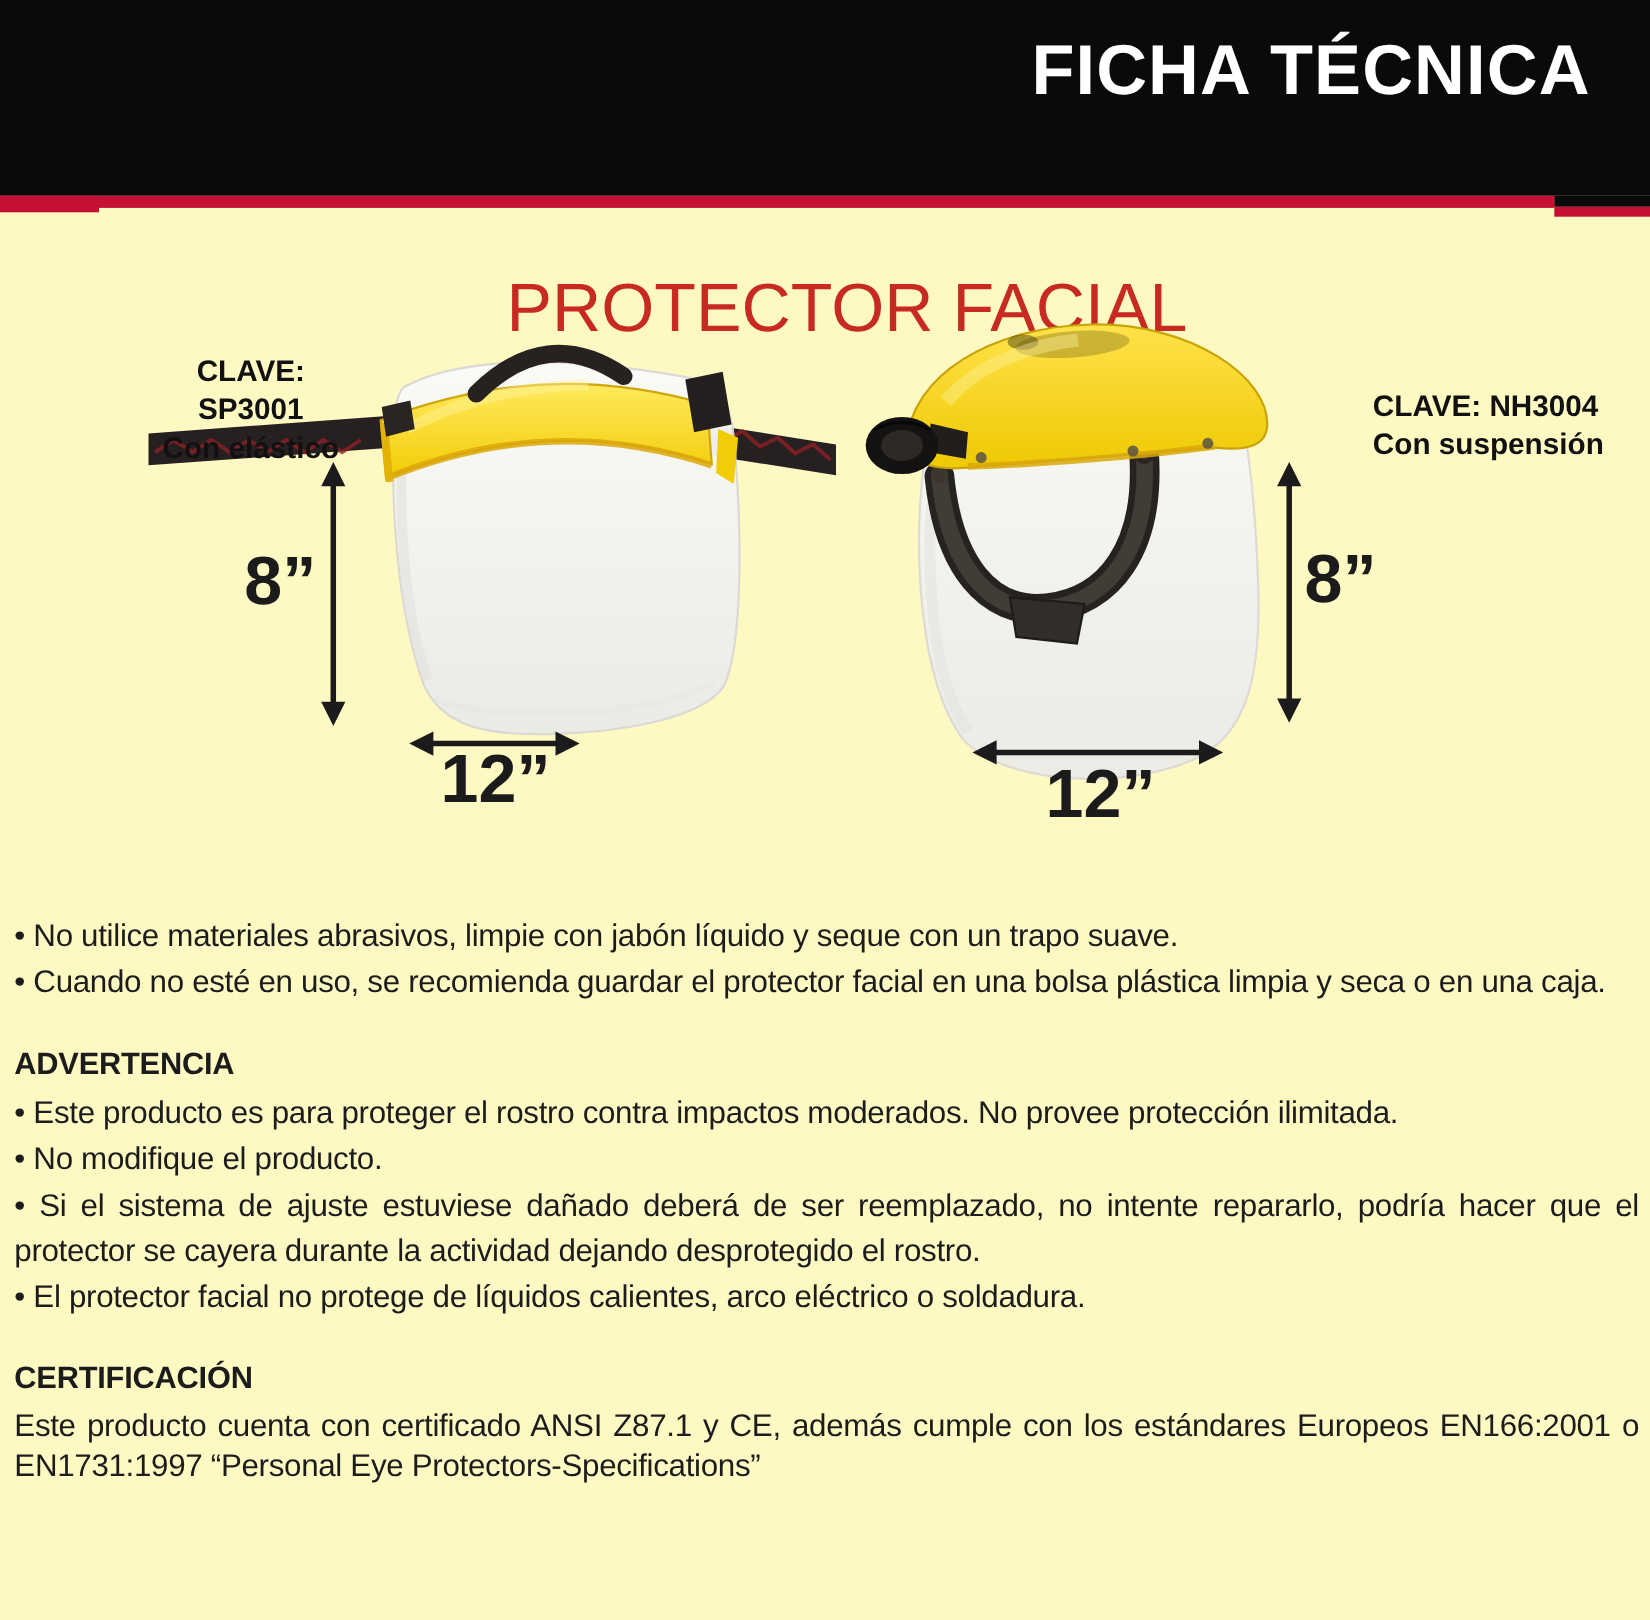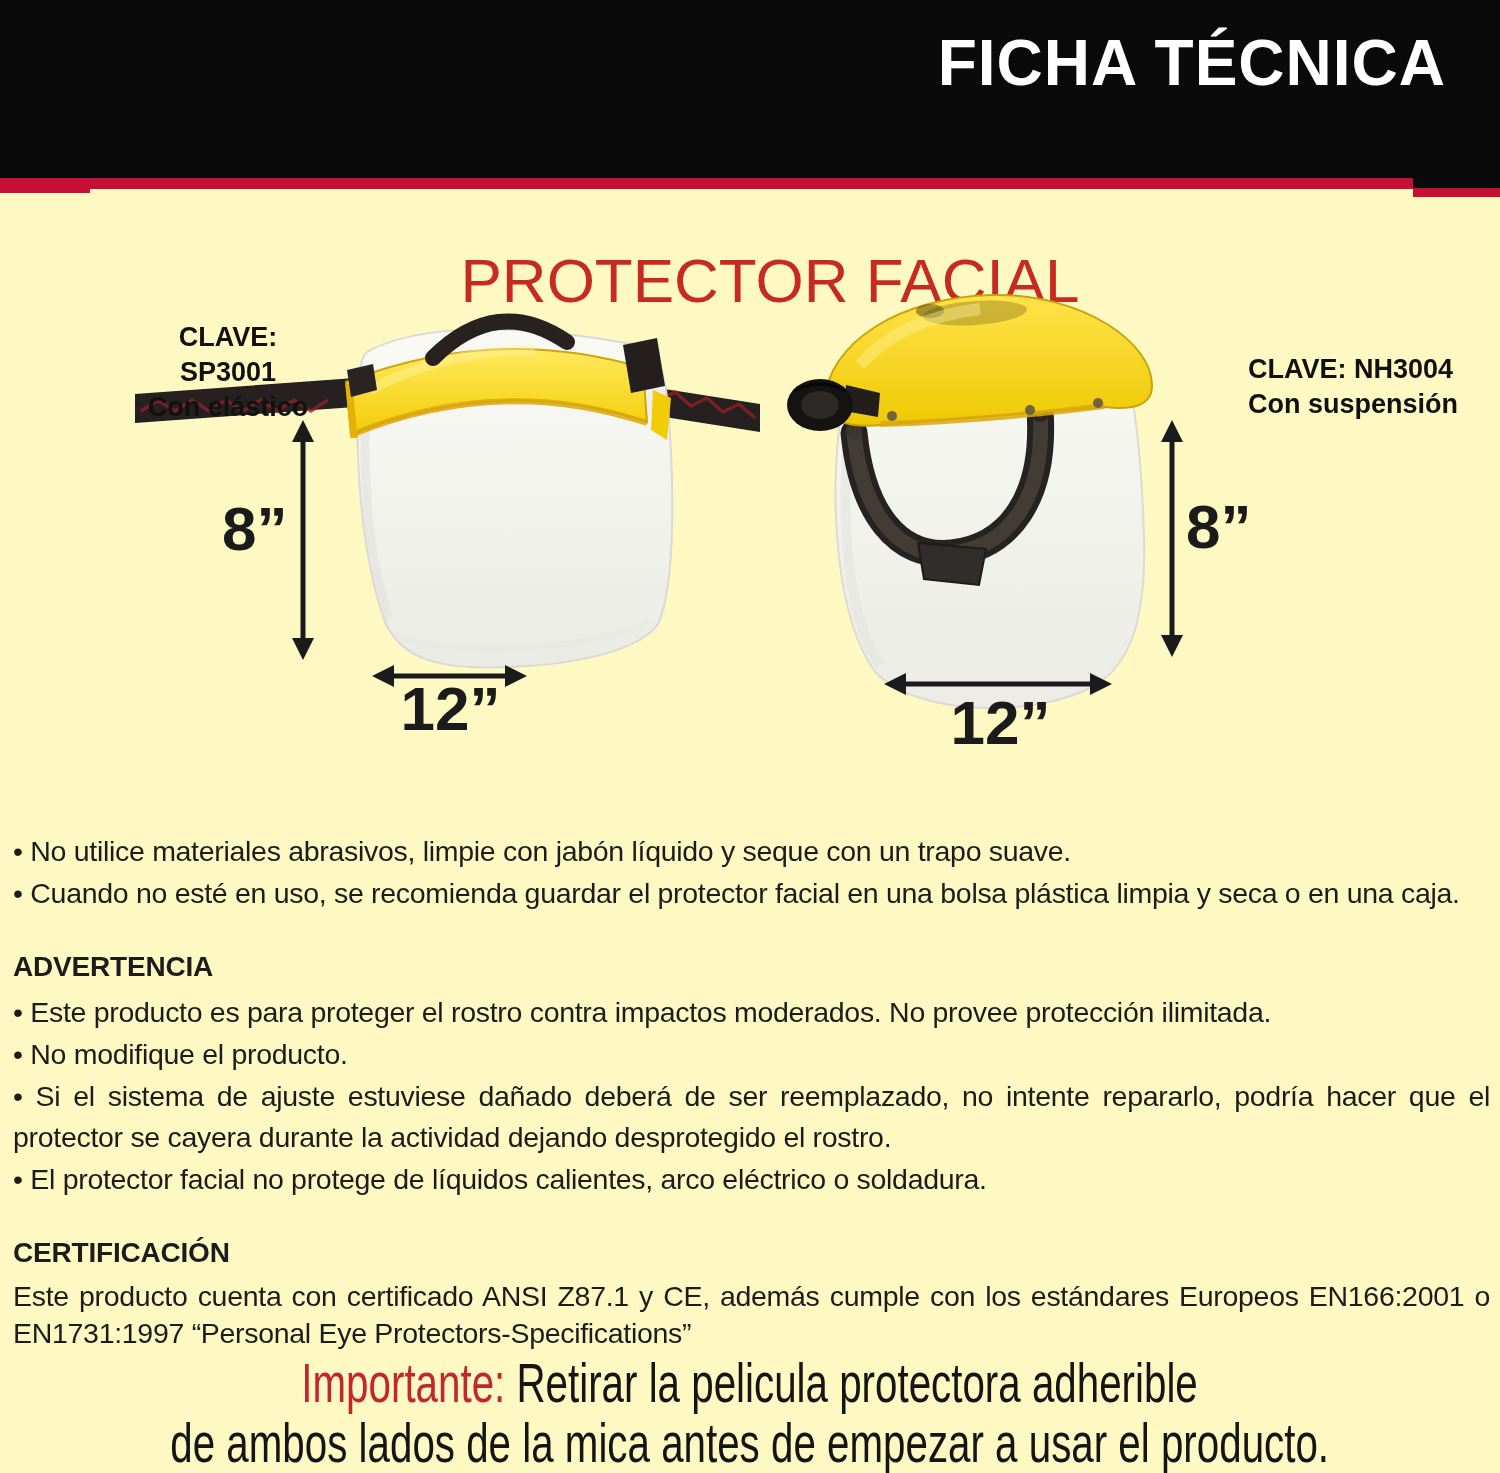--- a/index.html
+++ b/index.html
@@ -203,22 +203,14 @@
       <p>• El protector facial no protege de líquidos calientes, arco eléctrico o soldadura.</p>
     </div>
 
     <div class="sec">
       <h2>CERTIFICACIÓN</h2>
       <p class="body">Este producto cuenta con certificado ANSI Z87.1 y CE, además cumple con los estándares Europeos EN166:2001 o EN1731:1997 “Personal Eye Protectors-Specifications”</p>
     </div>
 
   </div>
 
-  <div class="note">
-    <div class="note-row">
-      <span class="squeeze"><span class="note-red">Importante:</span><span> Retirar la pelicula protectora adherible</span></span>
-    </div>
-    <div class="note-row">
-      <span class="squeeze">de ambos lados de la mica antes de empezar a usar el producto.</span>
-    </div>
-  </div>
 
 </div>
 
 </body></html>

